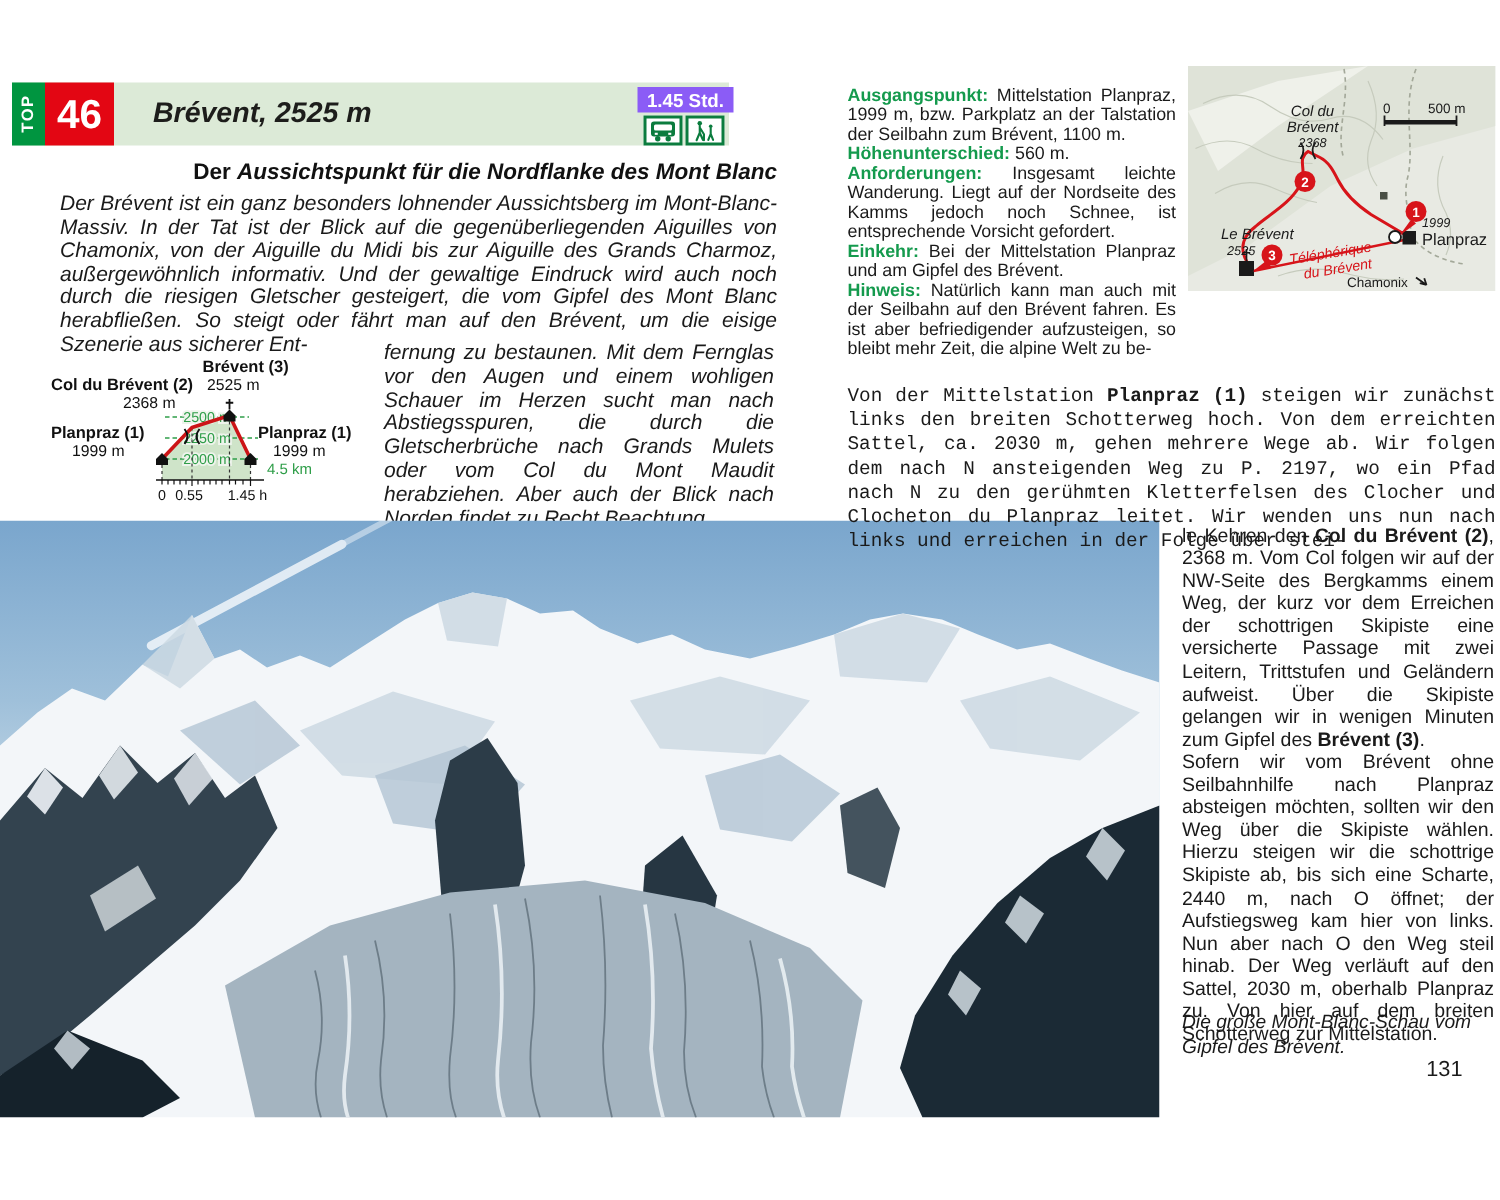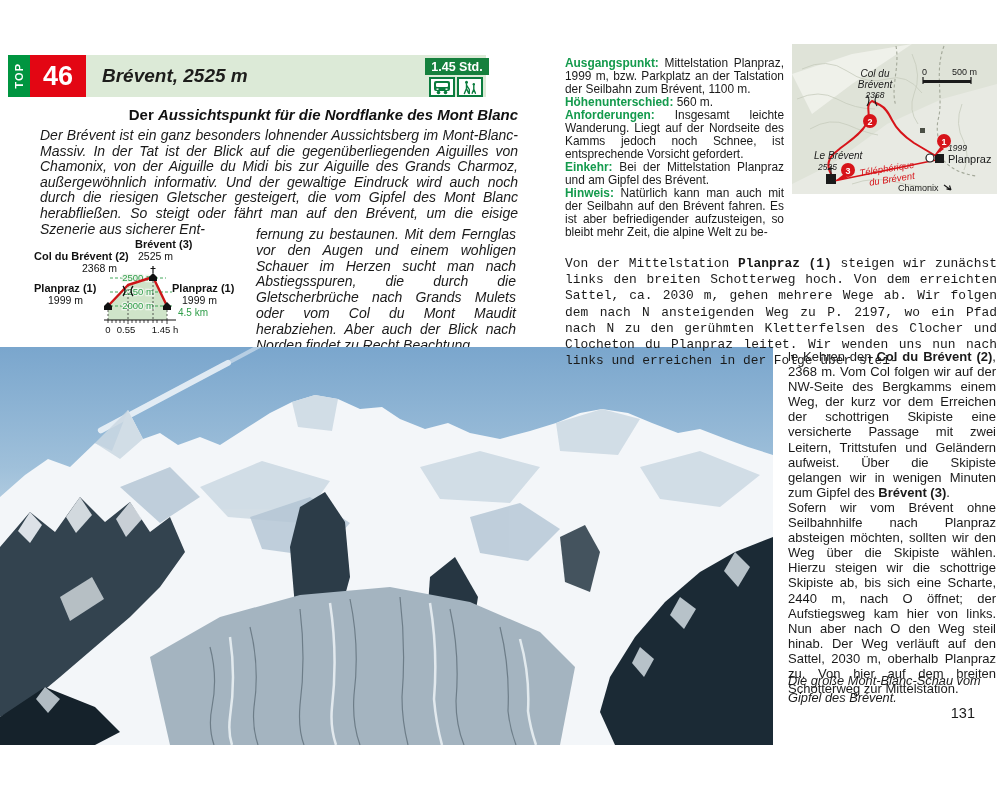--- a/index.html
+++ b/index.html
@@ -5,25 +5,25 @@
   html,body{margin:0;padding:0;background:#fff;}
   .page{position:relative;width:1000px;height:800px;background:#ffffff;overflow:hidden;
         font-family:"Liberation Sans",sans-serif;color:#1a1a1a;}
 
   
   .band{position:absolute;left:8px;top:55px;width:478px;height:42px;background:#dcead7;}
   .top-badge{position:absolute;left:0;top:0;width:22px;height:42px;background:#009540;
              display:flex;align-items:center;justify-content:center;}
   .top-badge span{color:#fff;font-weight:bold;font-size:11px;letter-spacing:1px;
              writing-mode:vertical-rl;transform:rotate(180deg);}
-  .num-badge{position:absolute;left:22px;top:0;width:56px;height:42px;background:#e30613;
+  .num-badge{position:absolute;left:22px;top:0;width:46px;height:42px;background:#e30613;
              color:#fff;font-weight:bold;font-size:27px;display:flex;align-items:center;justify-content:center;}
   .tour-title{position:absolute;left:94px;top:0;height:42px;line-height:42px;
              font-size:19px;font-weight:bold;font-style:italic;color:#1d1d1b;}
-  .duration-badge{position:absolute;left:417px;top:3px;width:64px;height:17px;background:#15803d;
+  .duration-badge{position:absolute;left:417px;top:3px;width:64px;height:17px;background:#8b5cf6;
              color:#fff;font-weight:bold;font-size:12.5px;display:flex;align-items:center;justify-content:center;}
   .transit-icons{position:absolute;left:421px;top:22px;display:flex;gap:2px;}
   .ticon{width:26px;height:20px;border:2px solid #0b7c3e;background:#fff;box-sizing:border-box;
          display:flex;align-items:center;justify-content:center;}
 
   
   .subtitle{position:absolute;left:40px;top:106px;width:478px;font-size:15px;font-weight:bold;color:#111;text-align:right;}
   .subtitle .it{font-style:italic;}
   .intro-p1{position:absolute;left:40px;top:128px;width:478px;font-size:14px;line-height:15.6px;
             font-style:italic;text-align:justify;}

